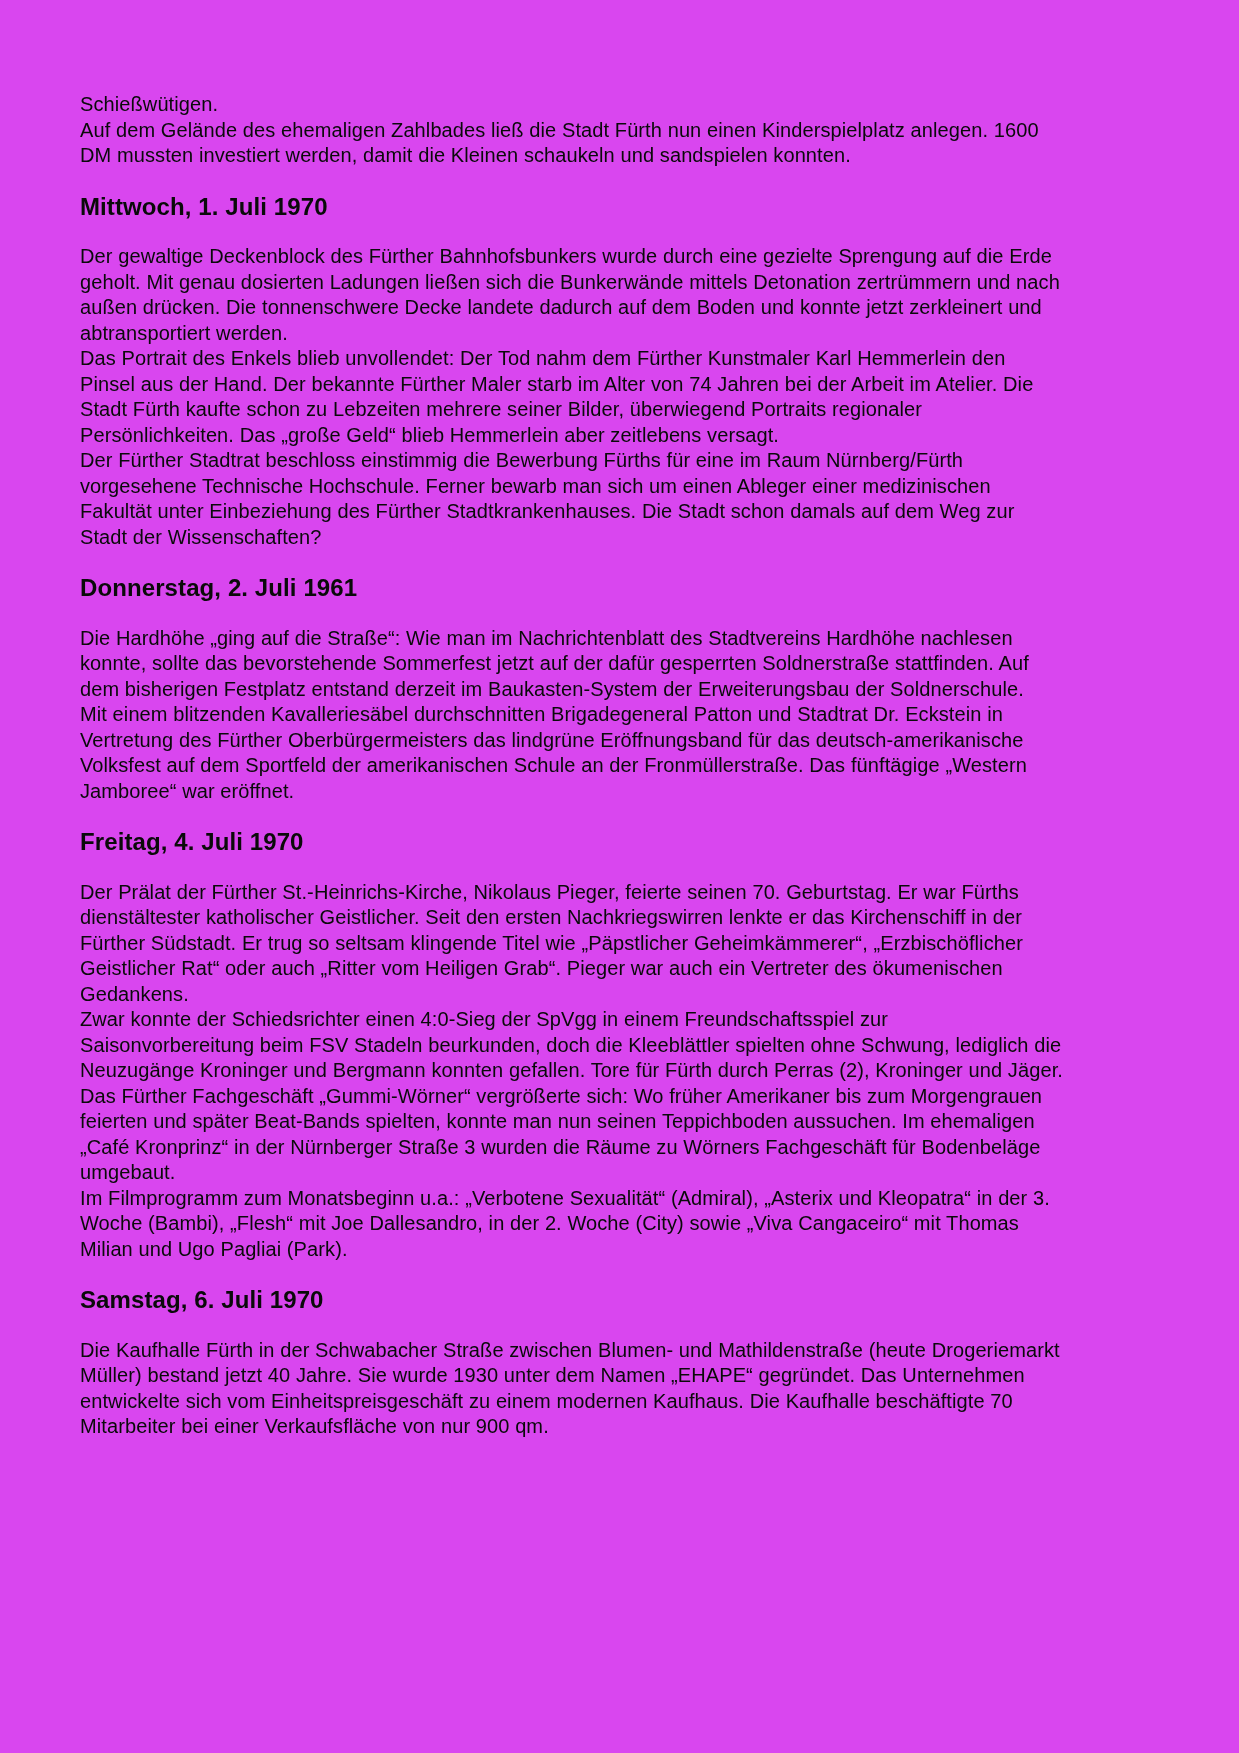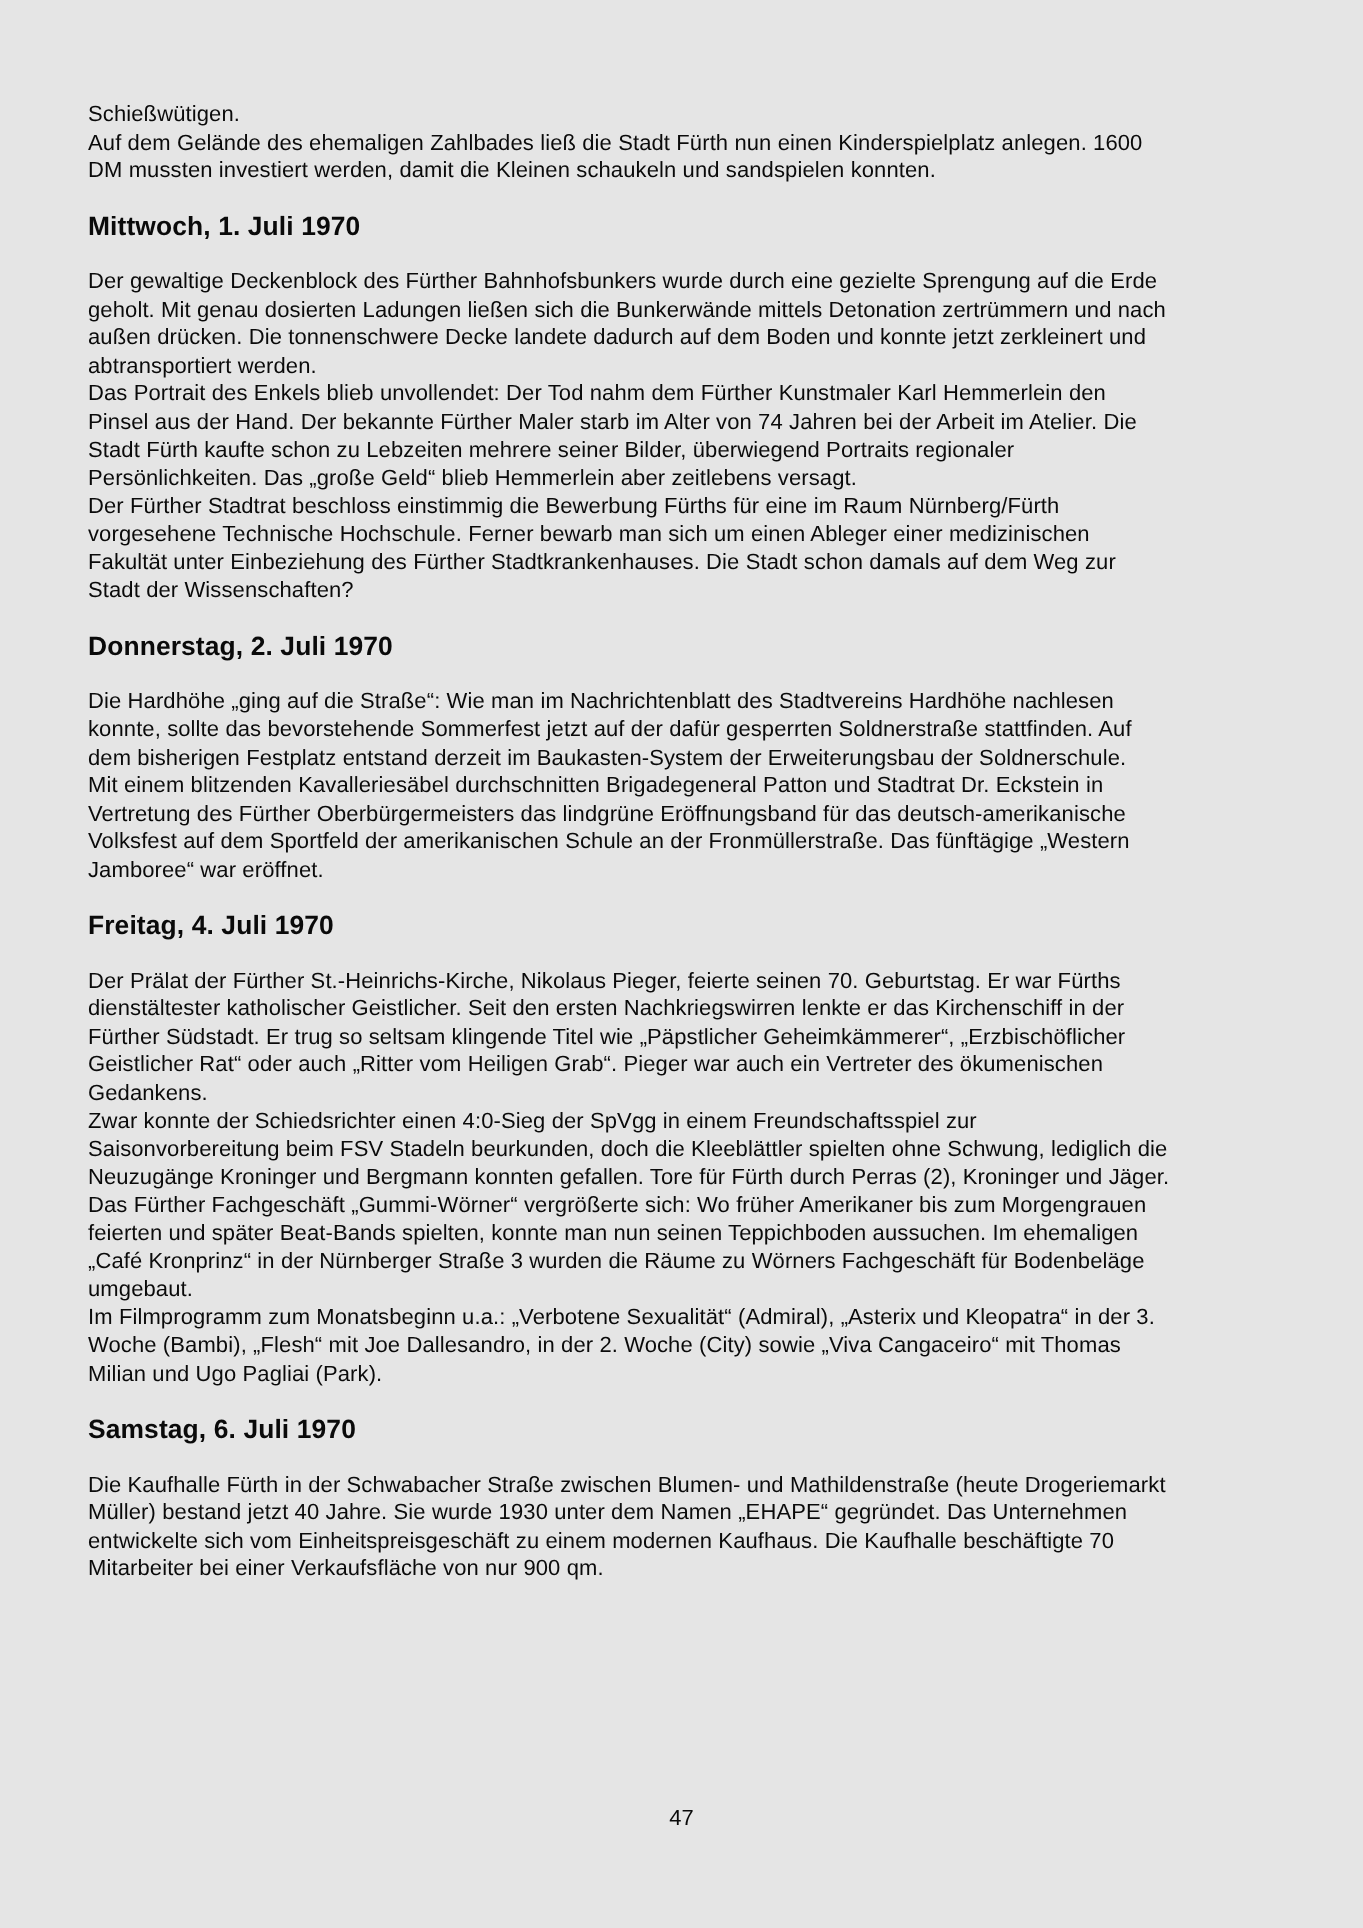--- a/index.html
+++ b/index.html
@@ -4,21 +4,21 @@
 <style>
   html, body {
     margin: 0;
     padding: 0;
     background: #ffffff;
   }
   .page {
     position: relative;
     width: 1239px;
     height: 1753px;
-    background: #e5e5e5;
+    background: #d946ef;
     box-sizing: border-box;
     overflow: hidden;
     font-family: "Liberation Sans", sans-serif;
     color: #0a0a0a;
   }
   .text-column {
     position: absolute;
     left: 80px;
     top: 92px;
     width: 985px;
@@ -53,31 +53,30 @@
       <div class="para-group">
         <p>Schießwütigen.</p>
         <p>Auf dem Gelände des ehemaligen Zahlbades ließ die Stadt Fürth nun einen Kinderspielplatz anlegen. 1600 DM mussten investiert werden, damit die Kleinen schaukeln und sandspielen konnten.</p>
       </div>
       <h2 class="date-heading">Mittwoch, 1. Juli 1970</h2>
       <div class="para-group">
         <p>Der gewaltige Deckenblock des Fürther Bahnhofsbunkers wurde durch eine gezielte Sprengung auf die Erde geholt. Mit genau dosierten Ladungen ließen sich die Bunkerwände mittels Detonation zertrümmern und nach außen drücken. Die tonnenschwere Decke landete dadurch auf dem Boden und konnte jetzt zerkleinert und abtransportiert werden.</p>
         <p>Das Portrait des Enkels blieb unvollendet: Der Tod nahm dem Fürther Kunstmaler Karl Hemmerlein den Pinsel aus der Hand. Der bekannte Fürther Maler starb im Alter von 74 Jahren bei der Arbeit im Atelier. Die Stadt Fürth kaufte schon zu Lebzeiten mehrere seiner Bilder, überwiegend Portraits regionaler Persönlichkeiten. Das „große Geld“ blieb Hemmerlein aber zeitlebens versagt.</p>
         <p>Der Fürther Stadtrat beschloss einstimmig die Bewerbung Fürths für eine im Raum Nürnberg/Fürth vorgesehene Technische Hochschule. Ferner bewarb man sich um einen Ableger einer medizinischen Fakultät unter Einbeziehung des Fürther Stadtkrankenhauses. Die Stadt schon damals auf dem Weg zur Stadt der Wissenschaften?</p>
       </div>
-      <h2 class="date-heading">Donnerstag, 2. Juli 1970</h2>
+      <h2 class="date-heading">Donnerstag, 2. Juli 1961</h2>
       <div class="para-group">
         <p>Die Hardhöhe „ging auf die Straße“: Wie man im Nachrichtenblatt des Stadtvereins Hardhöhe nachlesen konnte, sollte das bevorstehende Sommerfest jetzt auf der dafür gesperrten Soldnerstraße stattfinden. Auf dem bisherigen Festplatz entstand derzeit im Baukasten-System der Erweiterungsbau der Soldnerschule.</p>
         <p>Mit einem blitzenden Kavalleriesäbel durchschnitten Brigadegeneral Patton und Stadtrat Dr. Eckstein in Vertretung des Fürther Oberbürgermeisters das lindgrüne Eröffnungsband für das deutsch-amerikanische Volksfest auf dem Sportfeld der amerikanischen Schule an der Fronmüllerstraße. Das fünftägige „Western Jamboree“ war eröffnet.</p>
       </div>
       <h2 class="date-heading">Freitag, 4. Juli 1970</h2>
       <div class="para-group">
         <p>Der Prälat der Fürther St.-Heinrichs-Kirche, Nikolaus Pieger, feierte seinen 70. Geburtstag. Er war Fürths dienstältester katholischer Geistlicher. Seit den ersten Nachkriegswirren lenkte er das Kirchenschiff in der Fürther Südstadt. Er trug so seltsam klingende Titel wie „Päpstlicher Geheimkämmerer“, „Erzbischöflicher Geistlicher Rat“ oder auch „Ritter vom Heiligen Grab“. Pieger war auch ein Vertreter des ökumenischen Gedankens.</p>
         <p>Zwar konnte der Schiedsrichter einen 4:0-Sieg der SpVgg in einem Freundschaftsspiel zur Saisonvorbereitung beim FSV Stadeln beurkunden, doch die Kleeblättler spielten ohne Schwung, lediglich die Neuzugänge Kroninger und Bergmann konnten gefallen. Tore für Fürth durch Perras (2), Kroninger und Jäger.</p>
         <p>Das Fürther Fachgeschäft „Gummi-Wörner“ vergrößerte sich: Wo früher Amerikaner bis zum Morgengrauen feierten und später Beat-Bands spielten, konnte man nun seinen Teppichboden aussuchen. Im ehemaligen „Café Kronprinz“ in der Nürnberger Straße 3 wurden die Räume zu Wörners Fachgeschäft für Bodenbeläge umgebaut.</p>
         <p>Im Filmprogramm zum Monatsbeginn u.a.: „Verbotene Sexualität“ (Admiral), „Asterix und Kleopatra“ in der 3. Woche (Bambi), „Flesh“ mit Joe Dallesandro, in der 2. Woche (City) sowie „Viva Cangaceiro“ mit Thomas Milian und Ugo Pagliai (Park).</p>
       </div>
       <h2 class="date-heading">Samstag, 6. Juli 1970</h2>
       <div class="para-group">
         <p>Die Kaufhalle Fürth in der Schwabacher Straße zwischen Blumen- und Mathildenstraße (heute Drogeriemarkt Müller) bestand jetzt 40 Jahre. Sie wurde 1930 unter dem Namen „EHAPE“ gegründet. Das Unternehmen entwickelte sich vom Einheitspreisgeschäft zu einem modernen Kaufhaus. Die Kaufhalle beschäftigte 70 Mitarbeiter bei einer Verkaufsfläche von nur 900 qm.</p>
       </div>
     </div>
-  <div class="page-number">47</div>
 </div>
 
 </body></html>

